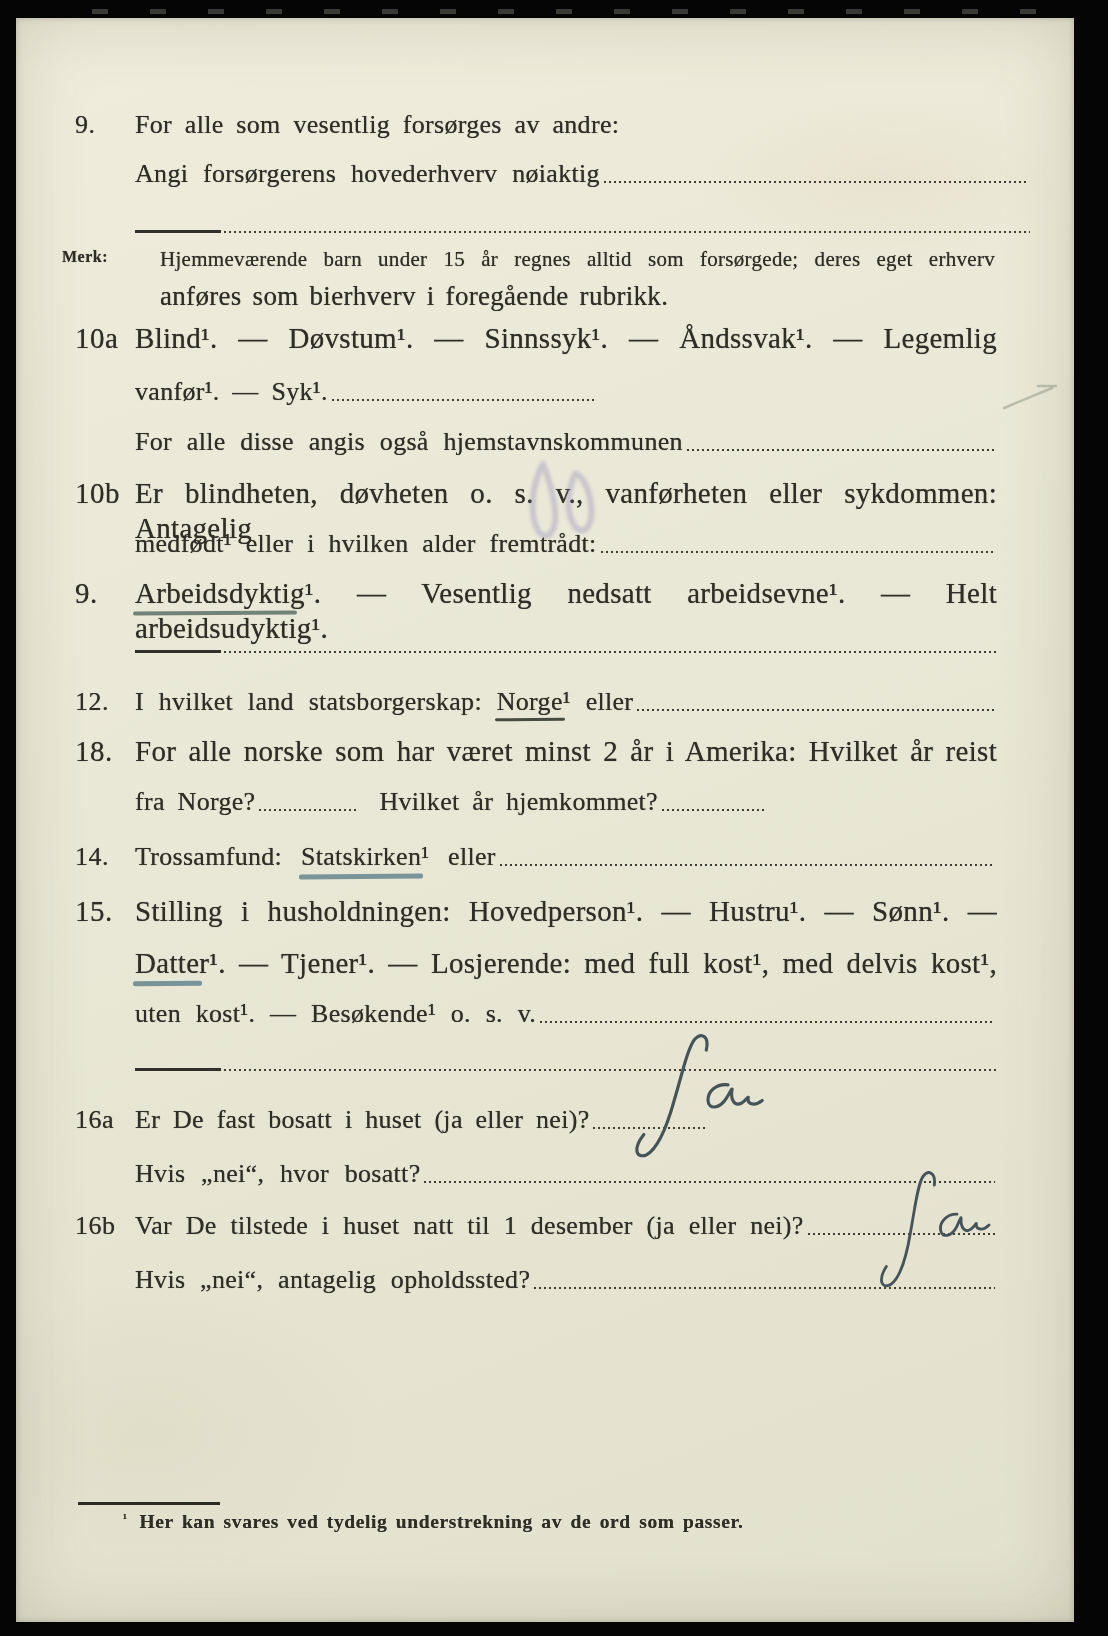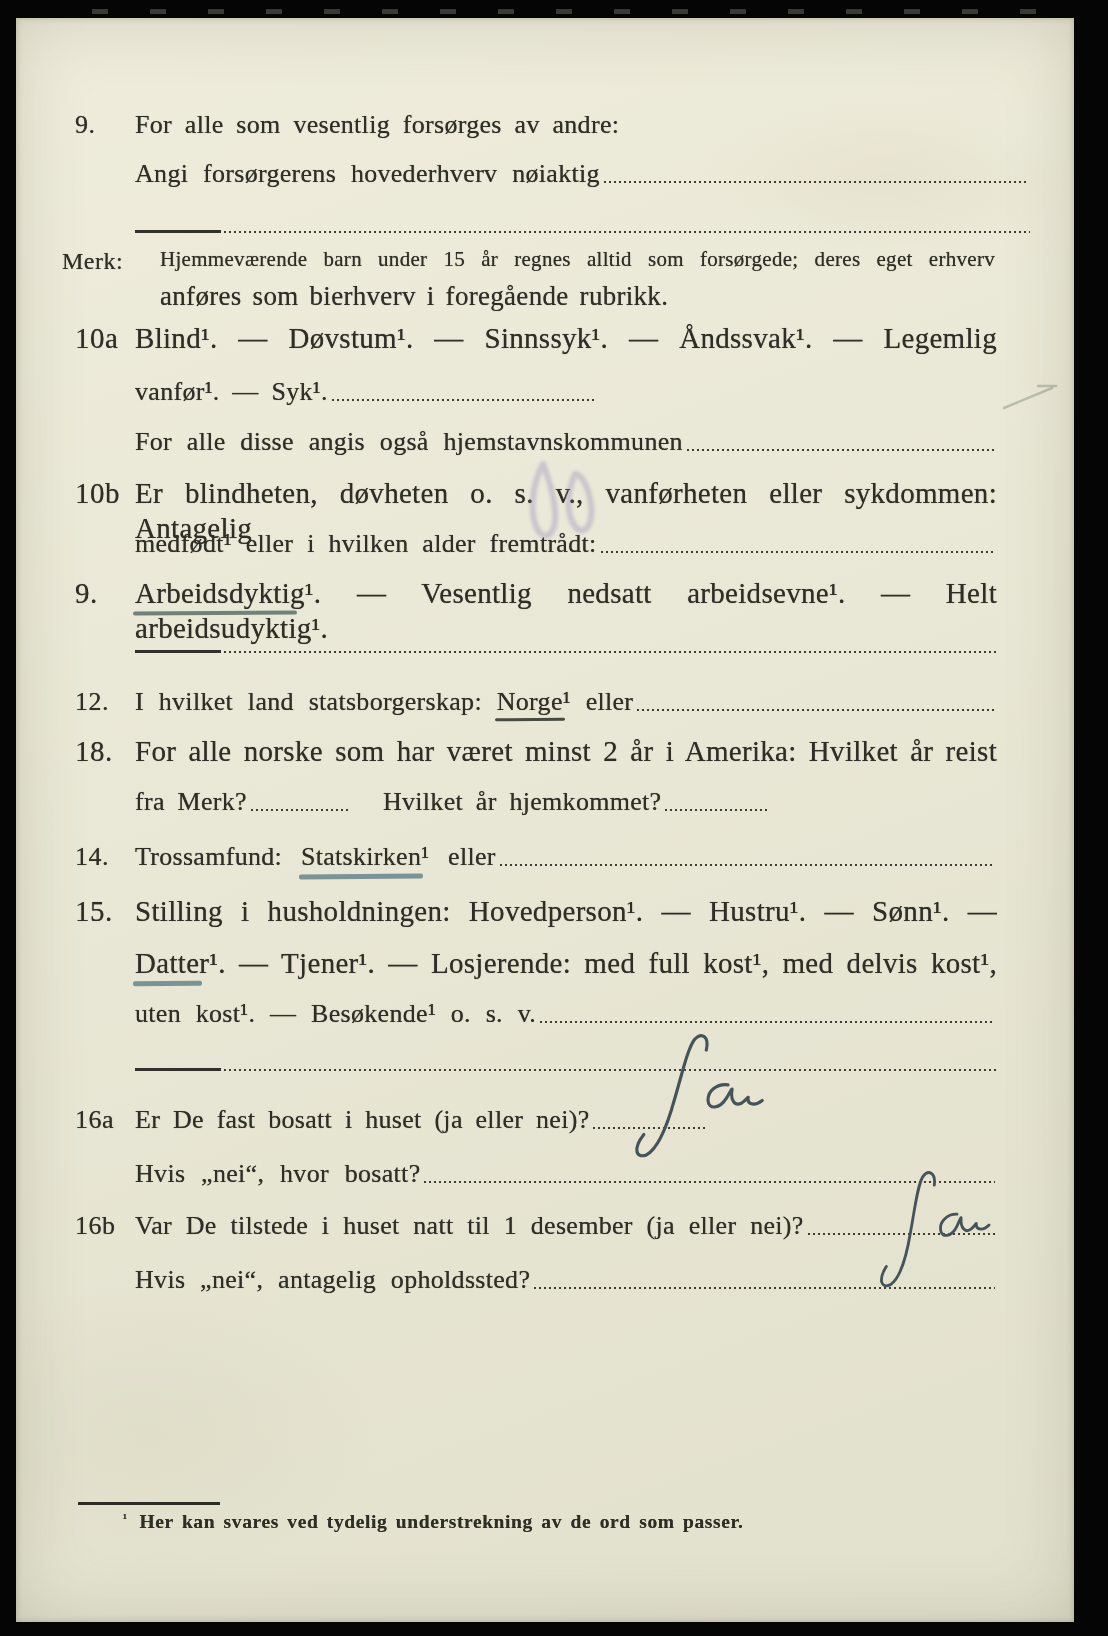--- a/index.html
+++ b/index.html
@@ -25,21 +25,21 @@
   }
   .row.just{display:block;text-align:justify;text-align-last:justify;white-space:normal;font-size:29px;}
   .qnum{position:absolute;left:-60px;top:0;width:58px;text-align:left;letter-spacing:.5px;}
   .leader{flex:1 1 auto;height:2px;align-self:flex-end;margin:0 2px 6px 4px;
     background-image:repeating-linear-gradient(to right,#3f3d33 0 2px,transparent 2px 5px);}
   .leader.fx{flex:0 0 auto;}
   .sep{position:absolute;left:119px;width:862px;display:flex;align-items:center;}
   .sep .solid{width:86px;height:0;border-top:3px solid #31302a;}
   .sep .dots{flex:1;height:2px;margin-left:3px;
     background-image:repeating-linear-gradient(to right,#3f3d33 0 2px,transparent 2px 5px);}
-  .merk-label{position:absolute;left:-98px;top:0;width:92px;font-weight:normal;font-size:24px;letter-spacing:.5px;}
+  .merk-label{position:absolute;left:-98px;top:0;width:92px;font-weight:bold;font-size:16px;letter-spacing:.5px;}
   .merk{font-size:27px;}
   .hu{position:relative;text-align:right;}
   .hu::after{content:"";position:absolute;height:4px;left:-2px;right:16px;bottom:-6px;
     background:#5f7d83;opacity:.85;border-radius:2px;transform:rotate(-.4deg);}
   .hu-green::after{background:#5a7068;right:14px;}
   .hu-dark::after{background:#3e4238;right:6px;height:3px;bottom:-4px;opacity:.95;}
   .hu-blue::after{background:#65858e;right:6px;height:5px;bottom:-7px;}
   .hu-trim::after{right:24px;}
   .fn-rule{position:absolute;left:62px;top:1484px;width:142px;height:3px;background:#2c2b24;}
   .fn-row{position:absolute;left:107px;top:1492px;font-size:19.5px;font-weight:bold;color:#2f2e26;
@@ -114,23 +114,23 @@
   <div class="row" style="top:668px;word-spacing:8px">
     <span class="qnum">12.</span><span>I hvilket land statsborgerskap: </span><span class="hu hu-dark">Norge¹</span><span> eller</span>
     <span class="leader"></span>
   </div>
 
   <div class="row just" style="top:716px">
     <span class="qnum">18.</span>
     <span>For alle norske som har været minst 2 år i Amerika: Hvilket år reist</span>
   </div>
   <div class="row" style="top:768px;word-spacing:6px">
-    <span>fra Merk?</span>
+    <span>fra Norge?</span>
     <span class="leader fx" style="width:100px"></span>
-    <span style="margin-left:30px">Hvilket år hjemkommet?</span>
+    <span style="margin-left:18px">Hvilket år hjemkommet?</span>
     <span class="leader fx" style="width:105px"></span>
   </div>
 
   <div class="row" style="top:823px;word-spacing:12px">
     <span class="qnum">14.</span><span>Trossamfund: </span><span class="hu hu-blue">Statskirken¹</span><span> eller</span>
     <span class="leader"></span>
   </div>
 
   <div class="row just" style="top:876px">
     <span class="qnum">15.</span>

